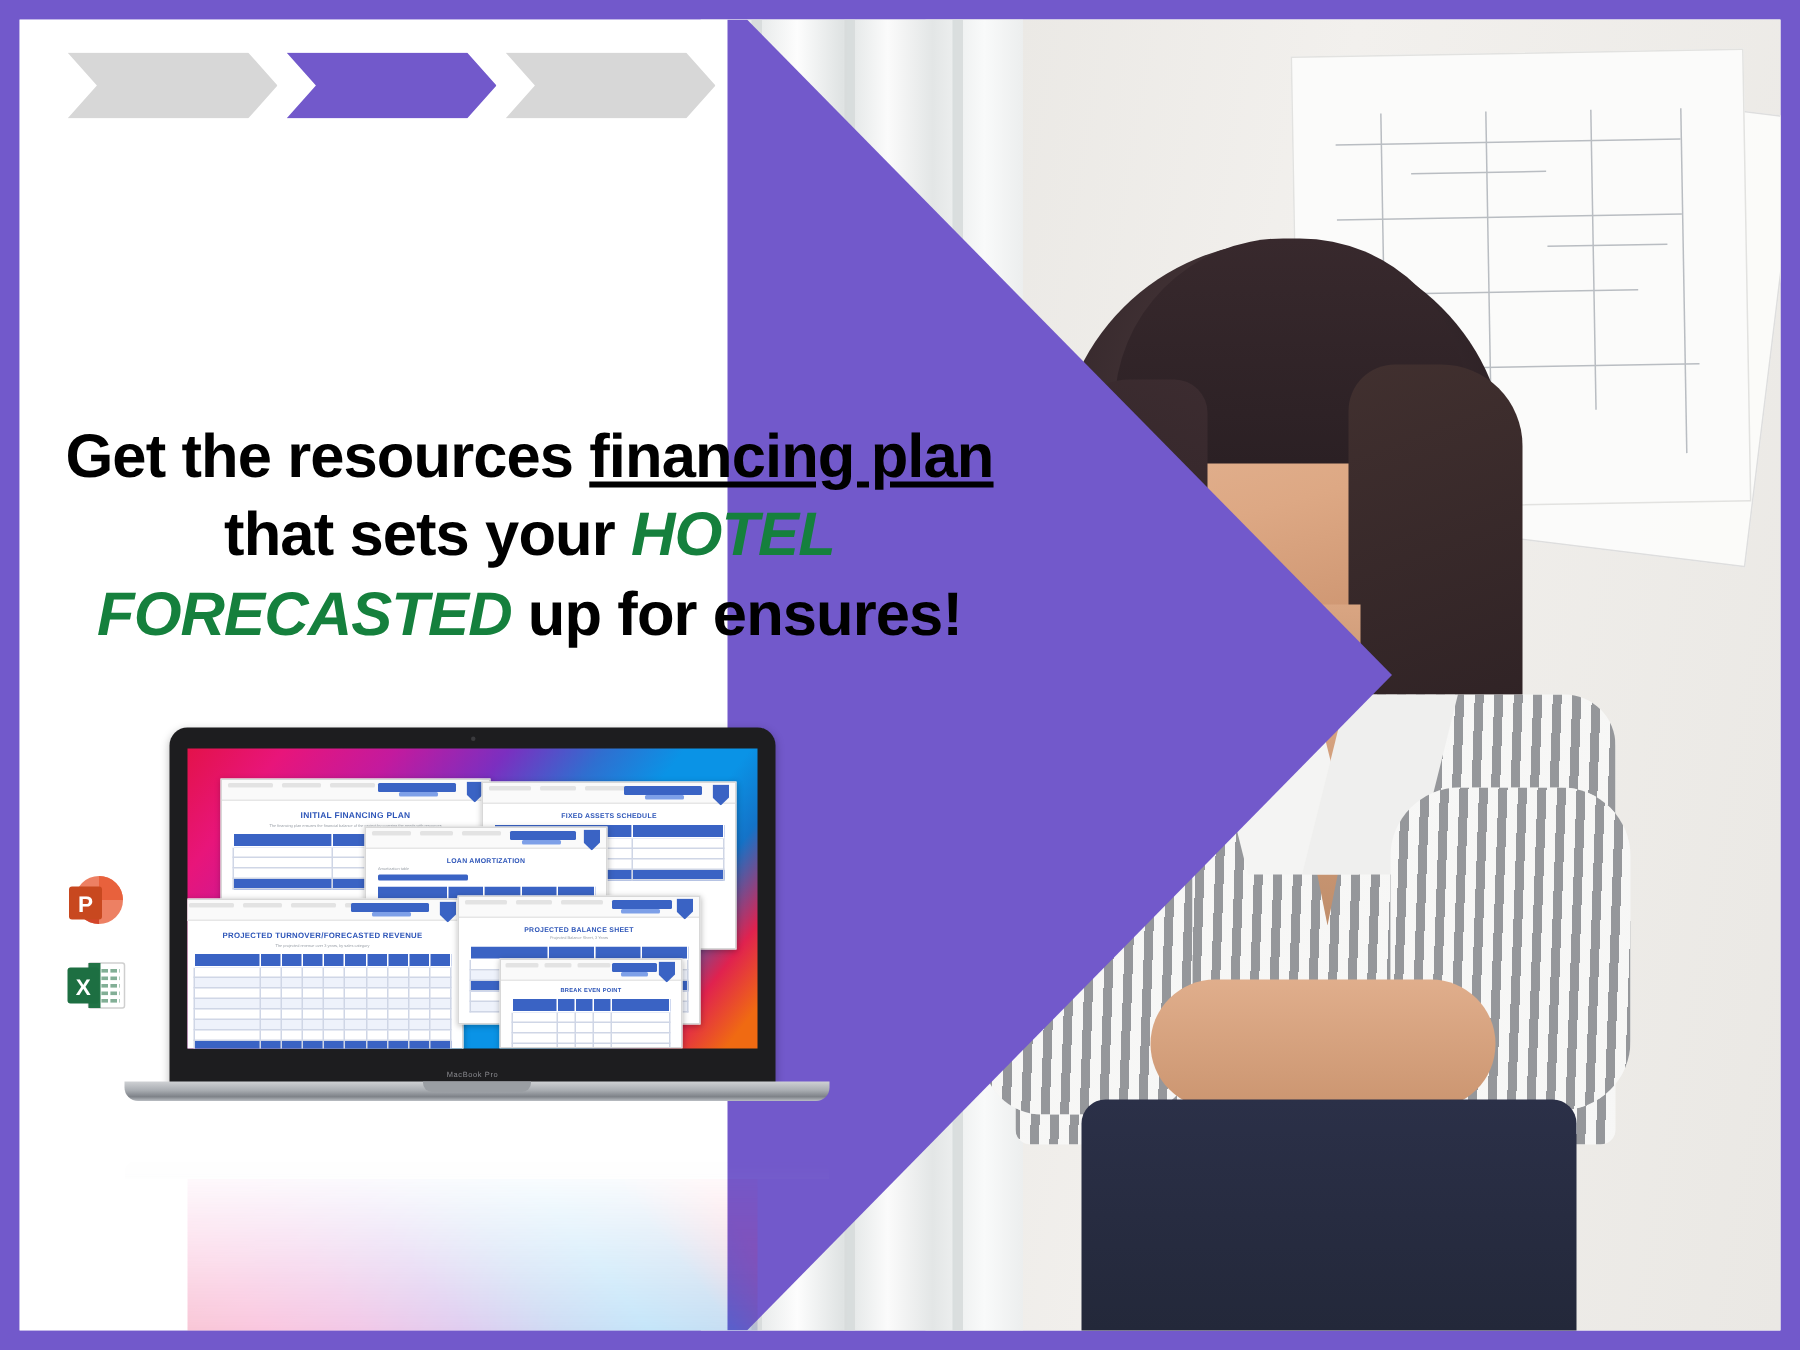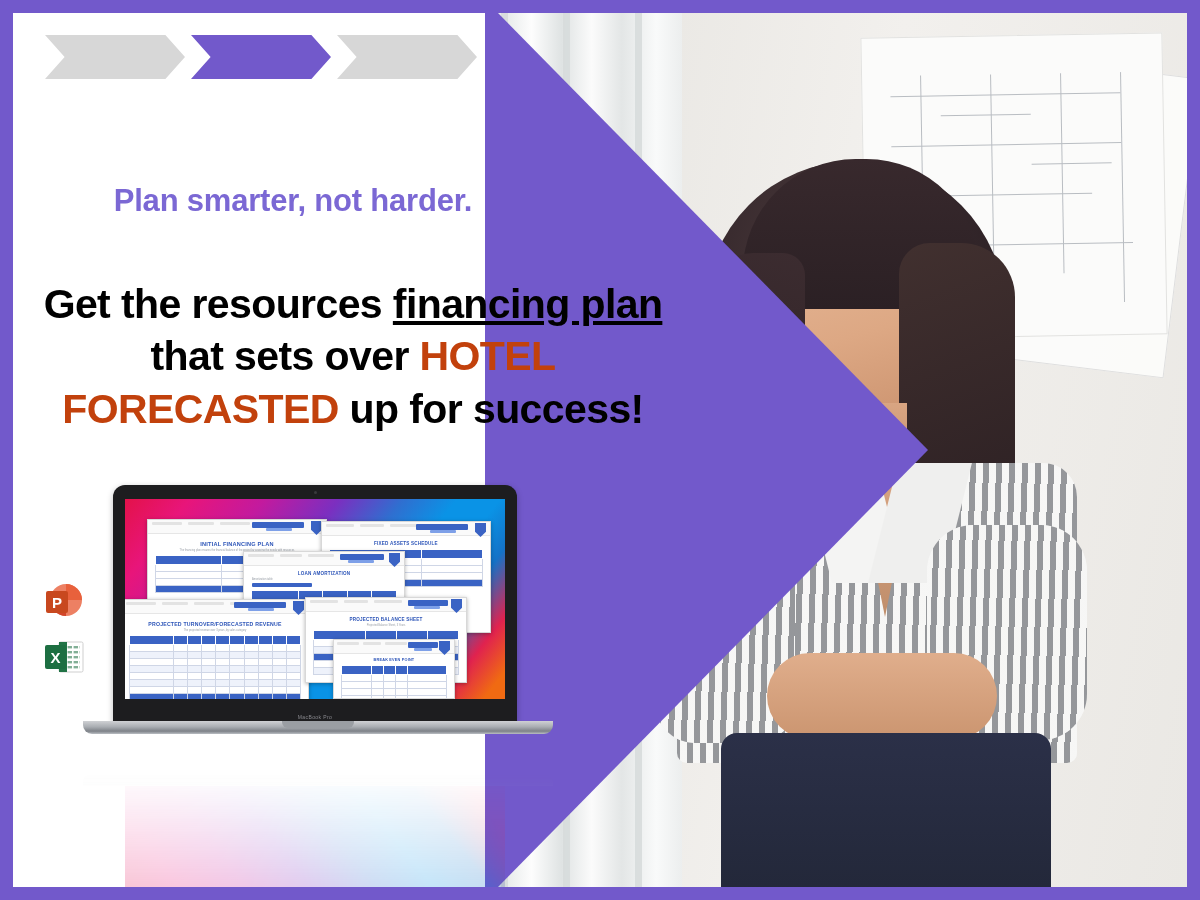--- a/index.html
+++ b/index.html
@@ -107,21 +107,21 @@
   .tagline{
     position:absolute;left:0;top:170px;width:560px;text-align:center;
     font-size:31px;font-weight:bold;color:#7b68d4;letter-spacing:-.2px;
   }
   .headline{
     position:absolute;left:0;top:265px;width:680px;text-align:center;
     font-size:41px;line-height:1.28;font-weight:bold;color:#000;
     letter-spacing:-.6px;
   }
   .headline .u{text-decoration:underline;text-underline-offset:3px;}
-  .headline .p{color:#c2410c;}
+  .headline .p{color:#15803d;font-style:italic;}
 
   
   .fileicons{position:absolute;left:28px;top:565px;width:56px;}
   .ficon{width:46px;height:46px;margin-bottom:10px;position:relative;}
 
   
   .laptop{position:absolute;left:70px;top:472px;width:470px;height:270px;}
   .lid{position:absolute;left:30px;top:0;width:404px;height:240px;
     background:#1d1d1f;border-radius:12px 12px 4px 4px;
     box-shadow:0 2px 6px rgba(0,0,0,.25);}
@@ -246,26 +246,25 @@
     </svg>
 
     <div class="content">
 
       <div class="steps">
         <div class="step first"></div>
         <div class="step active"></div>
         <div class="step"></div>
       </div>
 
-      <div class="tagline">Plan smarter, not harder.</div>
 
       <div class="headline">
         <span>Get the resources </span><span class="u">financing plan</span><br>
-        <span>that sets over </span><span class="p">HOTEL</span><br>
-        <span class="p">FORECASTED</span><span> up for success!</span>
+        <span>that sets your </span><span class="p">HOTEL</span><br>
+        <span class="p">FORECASTED</span><span> up for ensures!</span>
       </div>
 
       <div class="fileicons">
         <div class="ficon">
           <svg viewBox="0 0 46 46" width="46" height="46">
             <circle cx="25" cy="22" r="16" fill="#ed8063"></circle>
             <path d="M25 6a16 16 0 0 1 16 16H25z" fill="#e8613c"></path>
             <path d="M9 22a16 16 0 0 0 16 16V22z" fill="#d2452a"></path>
             <rect x="5" y="13" width="22" height="22" rx="2" fill="#c8481f"></rect>
             <text x="16" y="30" font-family="Liberation Sans, sans-serif" font-size="15" font-weight="bold" fill="#ffffff" text-anchor="middle">P</text>

